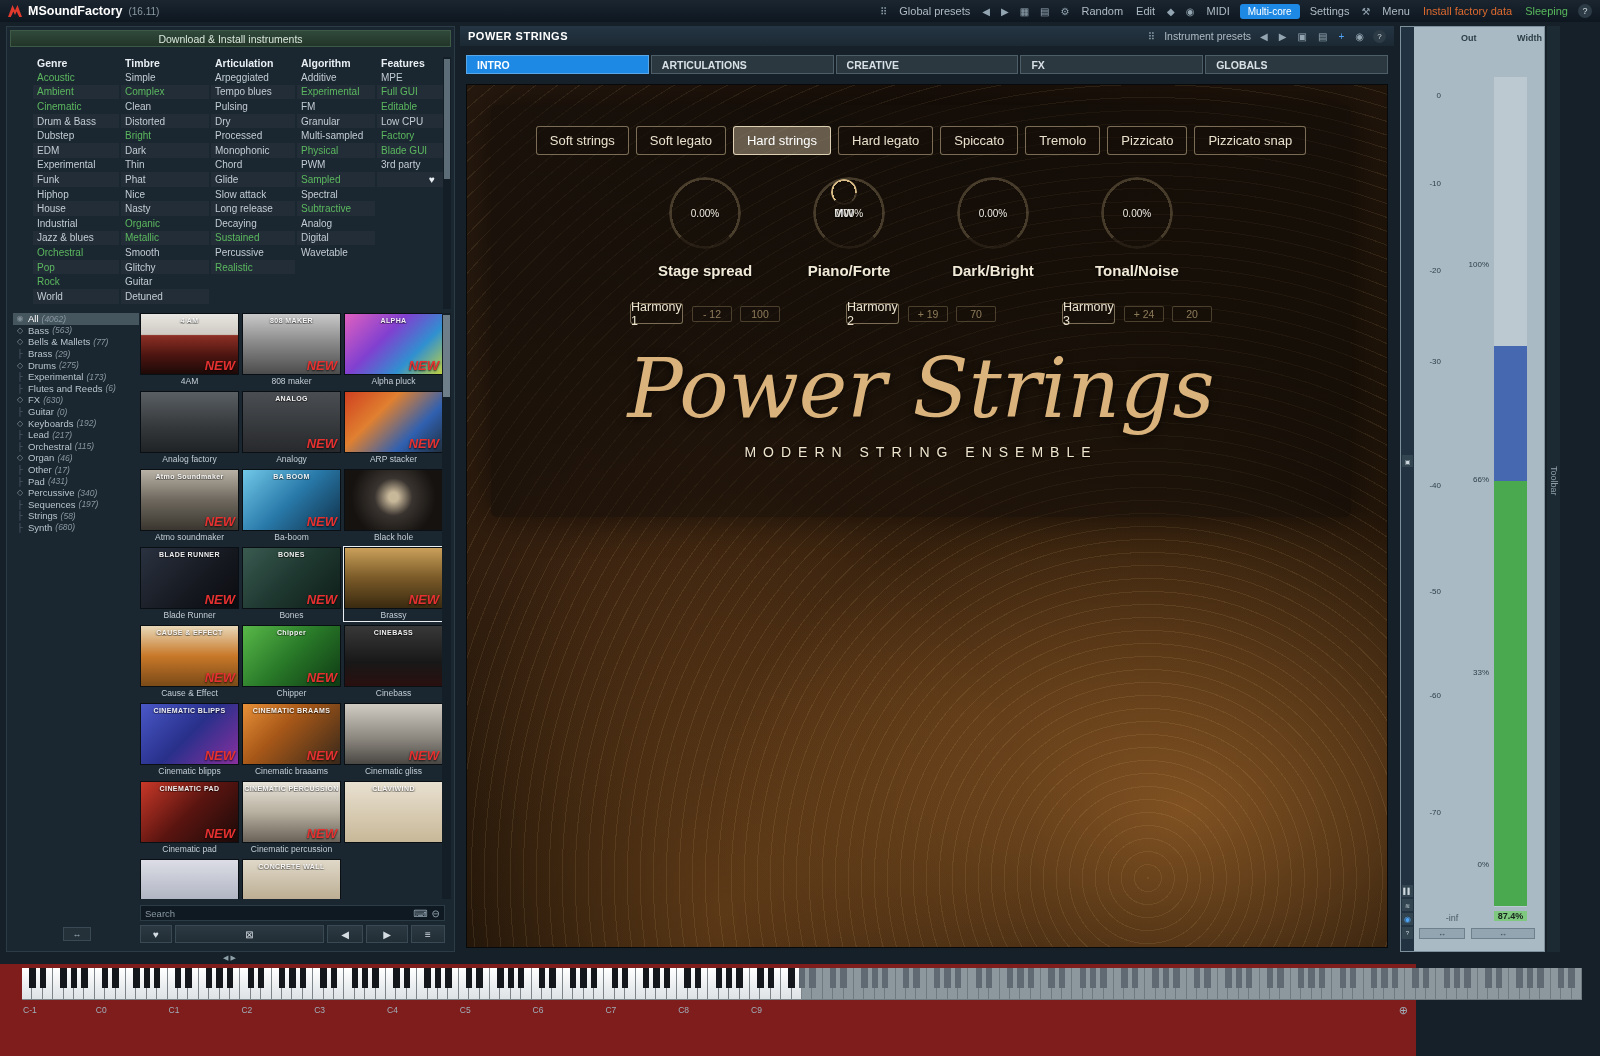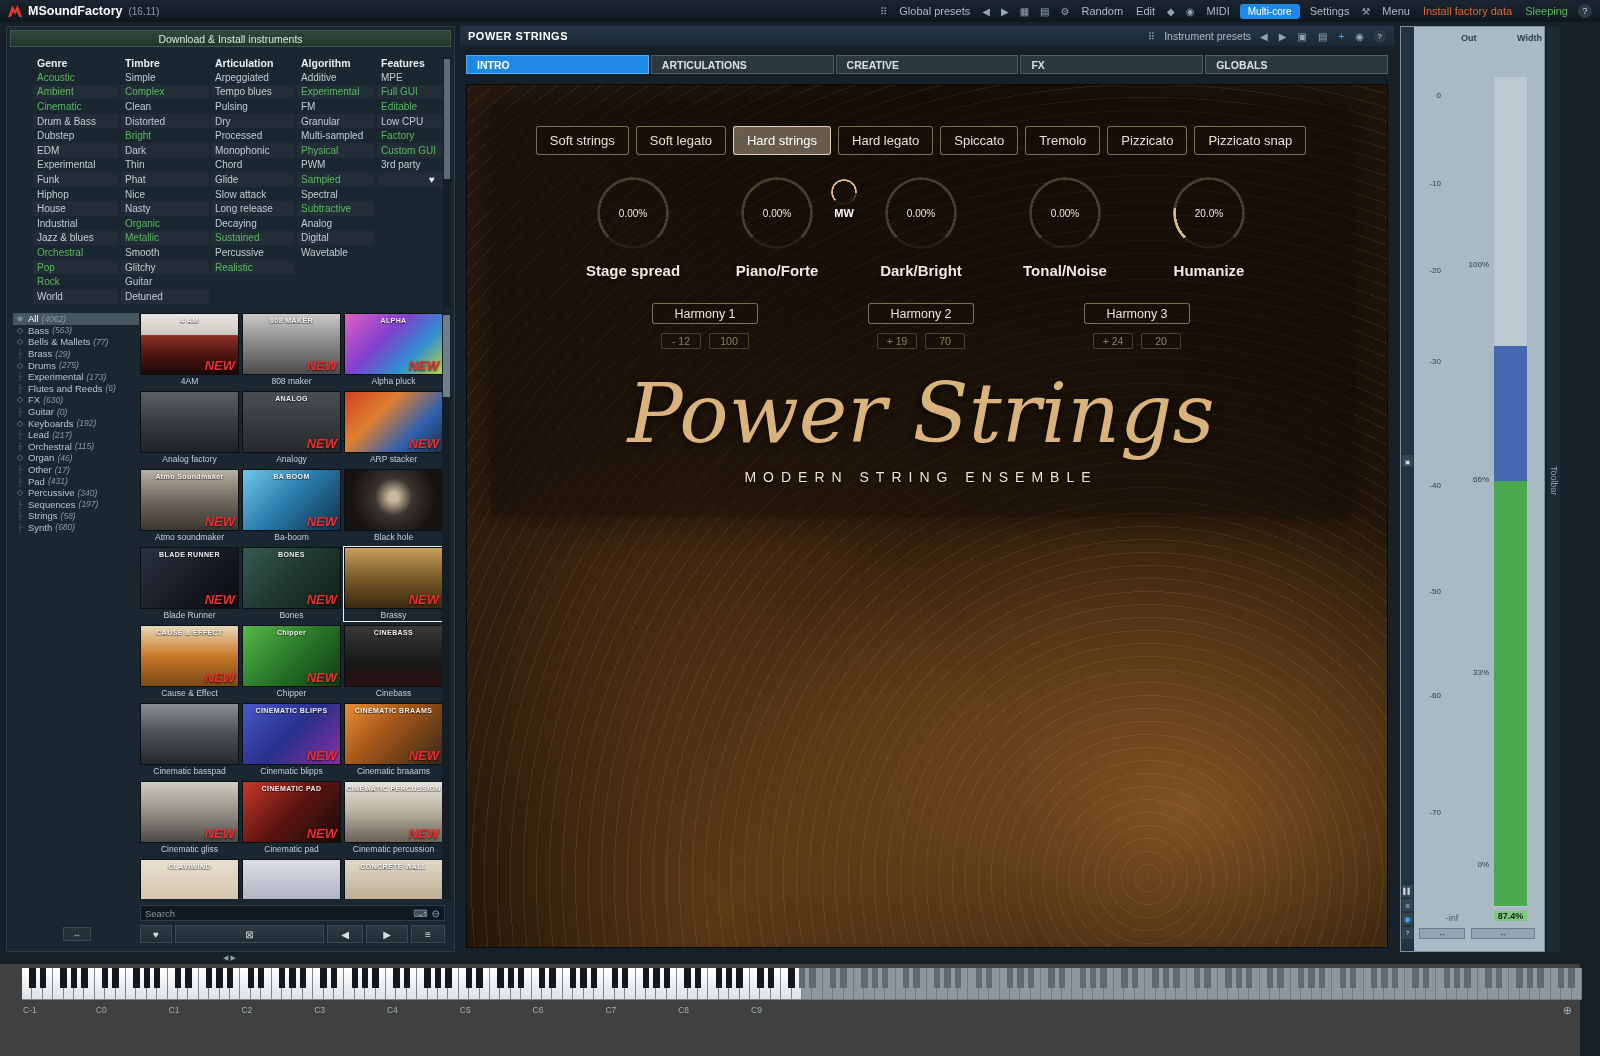--- a/index.html
+++ b/index.html
@@ -112,21 +112,21 @@
     mask:radial-gradient(closest-side,transparent calc(100% - 3px),#000 calc(100% - 3px));}
   .ring .kval{position:absolute;inset:0;display:flex;align-items:center;justify-content:center;
     font-size:10px;color:#f0ebe0;text-shadow:0 1px 2px #000;}
   .klab{margin-top:13px;font-size:15px;font-weight:bold;color:#f2ead8;text-shadow:0 1px 3px #000;}
   .mw{position:absolute;left:calc(50% - 90px);top:2px;width:26px;text-align:center;}
   .mw .ring{width:26px;height:26px;margin:0 auto;}
   .mw .arc{-webkit-mask:radial-gradient(closest-side,transparent calc(100% - 2px),#000 calc(100% - 2px));
     mask:radial-gradient(closest-side,transparent calc(100% - 2px),#000 calc(100% - 2px));}
   .mw .mwlab{margin-top:2px;font-size:11px;font-weight:bold;color:#fff;text-shadow:0 1px 2px #000;}
   .harms{display:flex;justify-content:center;gap:66px;margin-top:24px;}
-  .harm-col{width:150px;display:flex;flex-direction:column;align-items:center;gap:9px;}
+  .harm-col{width:150px;display:flex;flex-direction:row;align-items:center;gap:9px;}
   .harm-btn{width:106px;height:21px;display:flex;align-items:center;justify-content:center;
     background:rgba(22,15,10,.5);border:1px solid rgba(208,188,150,.55);border-radius:3px;color:#ece4d0;font-size:12.5px;}
   .chip-pair{display:flex;gap:8px;}
   .chip{width:40px;height:16px;display:flex;align-items:center;justify-content:center;border-radius:2px;
     background:rgba(22,15,10,.4);border:1px solid rgba(214,190,142,.28);color:rgba(218,193,142,.6);font-size:10.5px;}
   .logo{margin-top:24px;text-align:center;font-family:"DejaVu Serif",serif;font-style:italic;font-size:82px;line-height:1;
     color:#d9b27c;text-shadow:0 2px 10px rgba(0,0,0,.65);}
   .subtitle{margin-top:14px;text-align:center;font-size:14px;letter-spacing:7px;color:#efe4cd;text-shadow:0 1px 3px #000;}
 
   
@@ -144,21 +144,21 @@
   .bar.green{top:454px;height:425px;background:#4aa84e;}
   .m-val{position:absolute;font-size:9px;}
   #out-val{left:34px;top:886px;width:34px;text-align:center;color:#4a5a64;}
   #width-val{left:93px;top:884px;width:33px;text-align:center;color:#17241c;background:#7fc87f;font-weight:bold;}
   .m-hbtn{position:absolute;top:901px;height:11px;background:#93a5b1;border:1px solid #6e808c;color:#33434d;font-size:8px;
     display:flex;align-items:center;justify-content:center;}
   #toolbar-strip{position:absolute;left:1547px;top:26px;width:13px;height:926px;background:#1c2a34;}
   #toolbar-strip span{position:absolute;top:440px;left:2px;writing-mode:vertical-rl;font-size:9px;color:#8fa0ab;}
 
   
-  #kbd{position:absolute;left:0;top:964px;width:1580px;height:92px;background:#404040;}
+  #kbd{position:absolute;left:0;top:964px;width:1416px;height:92px;background:#7f1d1d;}
   #keys{position:absolute;left:22px;top:4px;width:1560px;height:32px;}
   .wkey{position:absolute;top:0;height:32px;width:10.4px;}
   .wkey.on{background:linear-gradient(#ffffff,#dde2e5);border-right:1px solid #7d858b;border-bottom:1px solid #7d858b;}
   .wkey.off{background:#8d979e;border-right:1px solid #6f7980;border-bottom:1px solid #6f7980;}
   .bkey{position:absolute;top:0;height:20px;width:6.4px;}
   .bkey.on{background:#14181c;}
   .bkey.off{background:#5f6a72;}
   .klabel{position:absolute;top:37px;font-size:8.5px;color:#9fb0ba;}
   #kbd-zoom{position:absolute;right:8px;top:40px;color:#9fb0ba;font-size:11px;}
 </style>
@@ -287,21 +287,21 @@
         </div>
         <div class="fcol c4">
           <div class="fhead">Features</div>
           <div class="flist">
 
           <div class="fitem">MPE</div>
             <div class="fitem on">Full GUI</div>
             <div class="fitem on">Editable</div>
             <div class="fitem">Low CPU</div>
             <div class="fitem on">Factory</div>
-            <div class="fitem on">Custom GUI</div>
+            <div class="fitem on">Blade GUI</div>
             <div class="fitem">3rd party</div>
             <div class="fitem heart">♥</div>
           </div>
         </div>
       </div>
     <div id="filter-scroll">
         <div class="thumb"></div>
       </div>
 
     <div id="tree">
@@ -502,27 +502,20 @@
             <div class="new">NEW</div>
           </div>
           <div class="clabel">Chipper</div>
         </div>
         <div class="card">
           <div class="thumb" style="background: linear-gradient(rgb(56, 56, 56), rgb(24, 24, 24) 60%, rgb(42, 15, 15));">
             <div class="art">CINEBASS</div>
 
           </div>
           <div class="clabel">Cinebass</div>
-        </div>
-        <div class="card">
-          <div class="thumb" style="background: linear-gradient(rgb(138, 143, 148), rgb(74, 79, 84) 50%, rgb(38, 41, 44));">
-            <div class="art"></div>
-
-          </div>
-          <div class="clabel">Cinematic basspad</div>
         </div>
         <div class="card">
           <div class="thumb" style="background: linear-gradient(135deg, rgb(74, 88, 200), rgb(40, 48, 138) 50%, rgb(138, 48, 160));">
             <div class="art">CINEMATIC BLIPPS</div>
             <div class="new">NEW</div>
           </div>
           <div class="clabel">Cinematic blipps</div>
         </div>
         <div class="card">
           <div class="thumb" style="background: linear-gradient(135deg, rgb(232, 144, 56), rgb(168, 88, 24) 40%, rgb(56, 40, 26));">
@@ -662,27 +655,20 @@
                   <div class="kval">0.00%</div>
                 </div>
                 <div class="klab">Dark/Bright</div>
               </div>
               <div class="kcell">
                 <div class="ring">
                   <div class="arc" style="--pct: 0;"></div>
                   <div class="kval">0.00%</div>
                 </div>
                 <div class="klab">Tonal/Noise</div>
-              </div>
-              <div class="kcell">
-                <div class="ring">
-                  <div class="arc" style="--pct: 20;"></div>
-                  <div class="kval">20.0%</div>
-                </div>
-                <div class="klab">Humanize</div>
               </div>
             </div>
         </div>
 
         <div class="harms">
 
         <div class="harm-col">
               <div class="harm-btn">Harmony 1</div>
               <div class="chip-pair">
                 <div class="chip">- 12</div>

